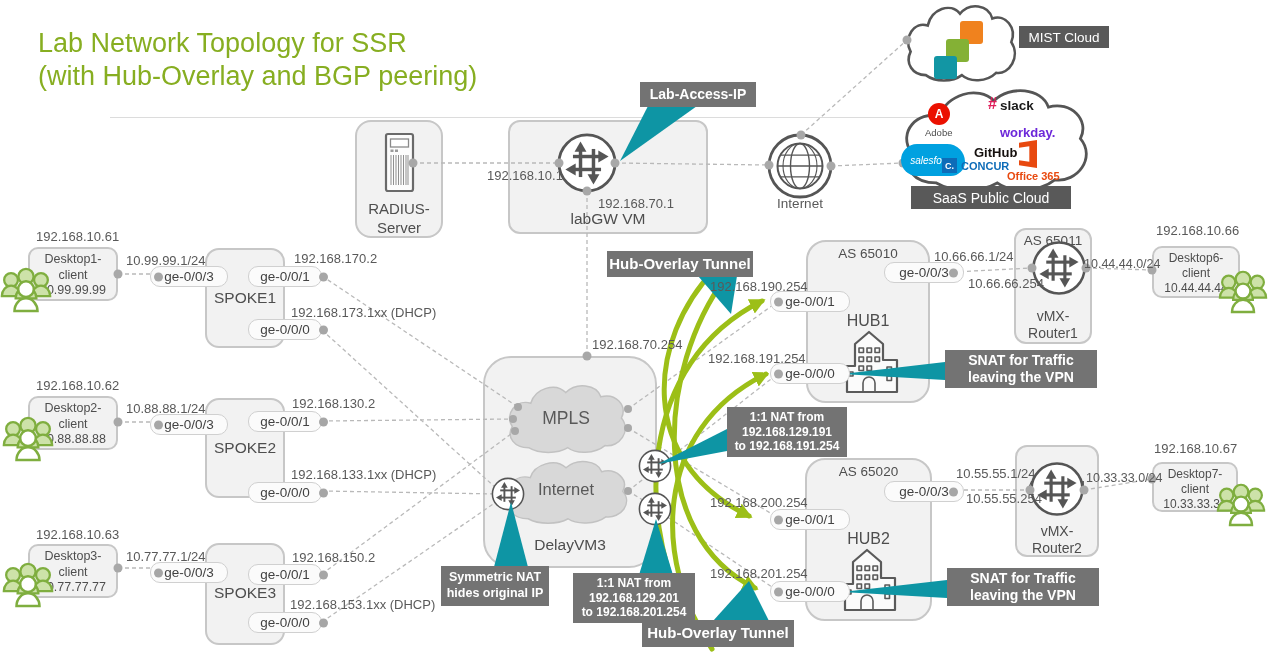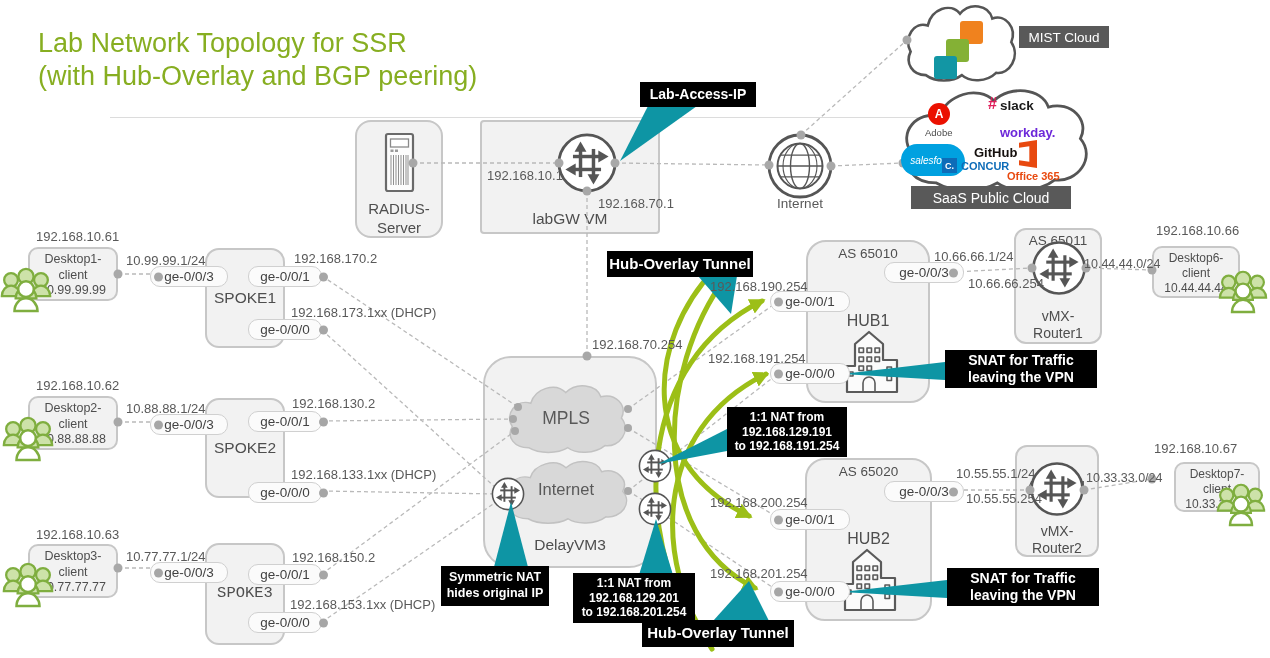--- a/index.html
+++ b/index.html
@@ -14,21 +14,21 @@
   .cent{text-align:center;}
   .pill{position:absolute;height:21px;box-sizing:border-box;background:#fbfbfb;border:1.5px solid #d0d0d0;
         border-radius:10px;font-size:13.5px;color:#424242;display:flex;align-items:center;justify-content:center;
         white-space:nowrap;z-index:3;}
   .pill.dl::before,.pill.dr::after{content:"";position:absolute;width:9px;height:9px;border-radius:50%;
         background:#a6a6a6;top:50%;transform:translateY(-50%);}
   .pill.dl::before{left:3px;}
   .pill.dr::after{right:-7px;}
   .pill.dri::after{content:"";position:absolute;width:9px;height:9px;border-radius:50%;background:#a6a6a6;
         top:50%;transform:translateY(-50%);right:5px;}
-  .callout{position:absolute;background:#000000;color:#fff;font-weight:bold;text-align:center;z-index:4;
+  .callout{position:absolute;background:#737373;color:#fff;font-weight:bold;text-align:center;z-index:4;
         display:flex;flex-direction:column;justify-content:center;line-height:1.25;box-sizing:border-box;}
   .tag{position:absolute;background:#595959;color:#fff;display:flex;align-items:center;justify-content:center;
         z-index:4;font-size:13.5px;}
   svg.net{position:absolute;left:0;top:0;z-index:2;}
   .logo{position:absolute;z-index:4;white-space:nowrap;}
   .client-box{padding-top:3px;font-size:12.5px;line-height:1.25;text-align:center;color:#4e4e4e;}
 </style>
 </head>
 <body>
 
@@ -40,48 +40,48 @@
   </div>
   <div class="hr"></div>
 
   <div class="node" style="left:355px;top:120px;width:88px;height:118px;border-radius:16px;">
     <div class="bname stack" style="top:78px;font-size:15px;line-height:1.25;">
       <span>RADIUS-</span>
       <span>Server</span>
     </div>
   </div>
 
-  <div class="node" style="left:480px;top:120px;width:180px;height:114px;border-radius:4px;">
+  <div class="node" style="left:508px;top:120px;width:200px;height:114px;border-radius:12px;">
     <div class="bname" style="top:88px;font-size:15.5px;">labGW VM</div>
   </div>
 
   <div class="node" style="left:205px;top:248px;width:80px;height:100px;border-radius:14px;">
     <div class="bname" style="top:39px;font-size:15.5px;">SPOKE1</div>
   </div>
   <div class="node" style="left:205px;top:398px;width:80px;height:100px;border-radius:14px;">
     <div class="bname" style="top:39px;font-size:15.5px;">SPOKE2</div>
   </div>
   <div class="node" style="left:205px;top:543px;width:80px;height:102px;border-radius:14px;">
-    <div class="bname" style="top:39px;font-size:15.5px;font-family:Liberation Mono, monospace;">SPOKE3</div>
+    <div class="bname" style="top:39px;font-size:15.5px;">SPOKE3</div>
   </div>
 
   <div class="node" style="left:483px;top:356px;width:174px;height:212px;border-radius:28px;">
     <div class="bname" style="top:178px;font-size:15.5px;">DelayVM3</div>
   </div>
 
   <div class="node" style="left:806px;top:240px;width:124px;height:163px;border-radius:20px;">
     <div class="bname" style="top:4px;font-size:13.5px;">AS 65010</div>
     <div class="bname" style="top:70px;font-size:16px;">HUB1</div>
   </div>
   <div class="node" style="left:805px;top:458px;width:127px;height:163px;border-radius:20px;">
     <div class="bname" style="top:4px;font-size:13.5px;">AS 65020</div>
     <div class="bname" style="top:70px;font-size:16px;">HUB2</div>
   </div>
 
-  <div class="node" style="left:1014px;top:228px;width:88px;height:116px;border-radius:12px;">
+  <div class="node" style="left:1014px;top:228px;width:78px;height:116px;border-radius:12px;">
     <div class="bname" style="top:3px;font-size:13.5px;">AS 65011</div>
     <div class="bname stack" style="top:78px;font-size:14px;line-height:1.2;">
       <span>vMX-</span>
       <span>Router1</span>
     </div>
   </div>
   <div class="node" style="left:1015px;top:445px;width:84px;height:112px;border-radius:12px;">
     <div class="bname" style="top:3px;font-size:13.5px;margin-top:28px;">AS 65021</div>
     <div class="bname stack" style="top:76px;font-size:14px;line-height:1.2;">
       <span>vMX-</span>
@@ -102,21 +102,21 @@
   <div class="node client-box" style="left:28px;top:544px;width:90px;height:54px;border-radius:10px;">
     <span>Desktop3-</span><br>
     <span>client</span><br>
     <span>10.77.77.77</span>
   </div>
   <div class="node client-box" style="left:1152px;top:246px;width:88px;height:52px;border-radius:10px;font-size:12px;">
     <span>Desktop6-</span><br>
     <span>client</span><br>
     <span>10.44.44.44</span>
   </div>
-  <div class="node client-box" style="left:1152px;top:462px;width:86px;height:50px;border-radius:10px;font-size:12px;margin-left:22px;">
+  <div class="node client-box" style="left:1152px;top:462px;width:86px;height:50px;border-radius:10px;font-size:12px;">
     <span>Desktop7-</span><br>
     <span>client</span><br>
     <span>10.33.33.33</span>
   </div>
 
   <svg class="net" width="1270" height="658" viewBox="0 0 1270 658">
     <defs>
       <path id="cloudp" d="M24,62 C10,62 2,52 8,42 C0,30 12,16 26,20 C30,6 50,0 60,10 C70,0 90,2 94,14 C108,10 120,22 114,34 C124,46 112,62 98,60 C88,68 70,68 62,62 C52,68 34,68 24,62 Z" vector-effect="non-scaling-stroke"></path>
       <g id="rtr">
         <circle r="26" fill="#fff" stroke="#555" stroke-width="2.6"></circle>

